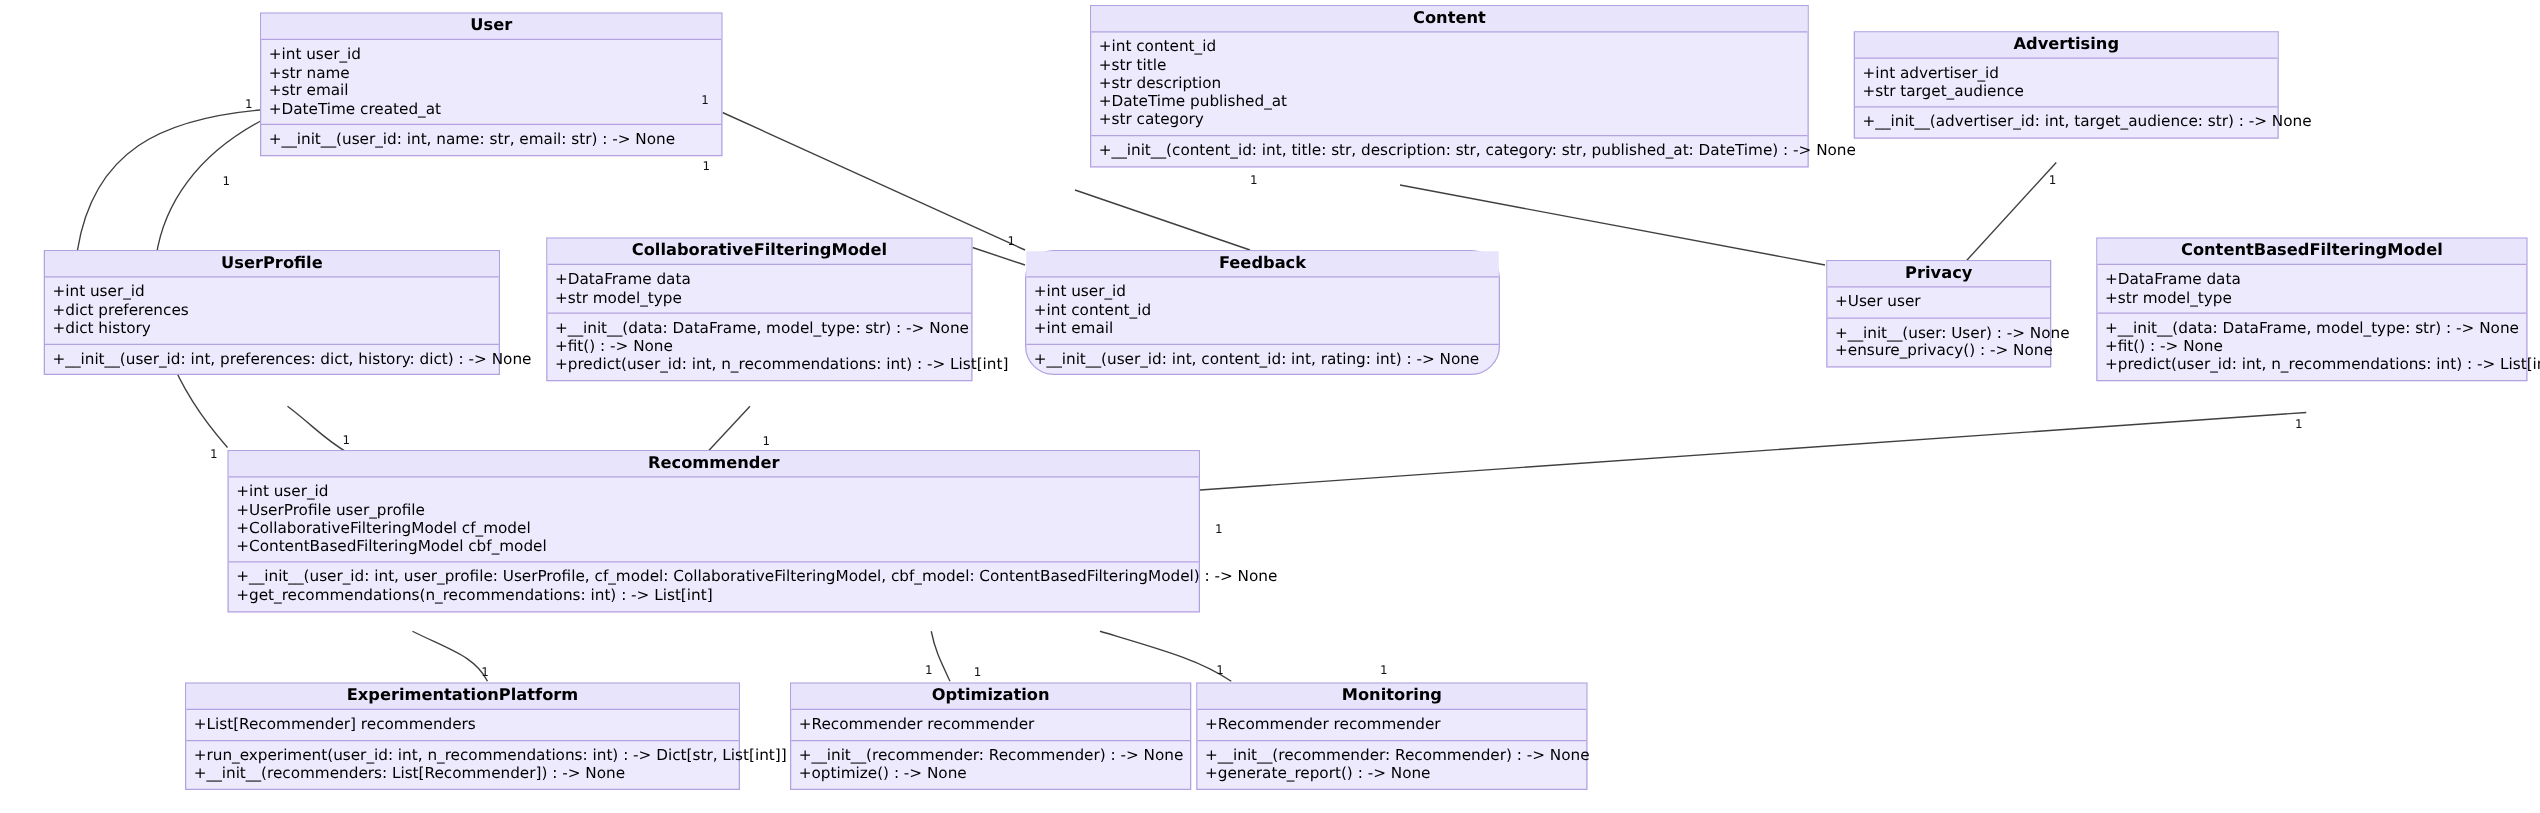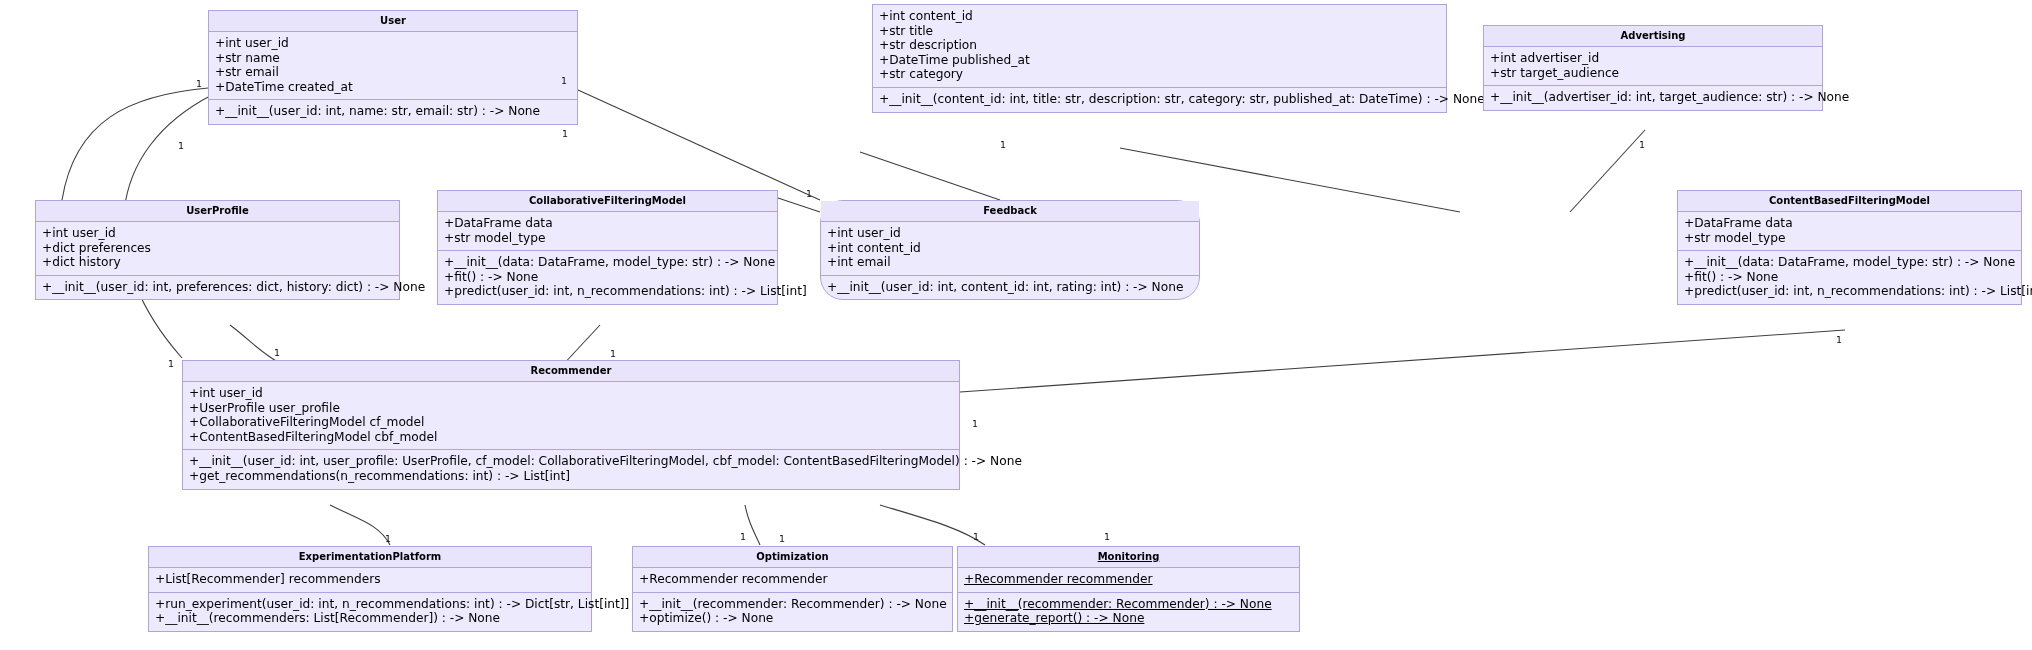--- a/index.html
+++ b/index.html
@@ -2,21 +2,21 @@
 <html><head>
 <meta charset="utf-8">
 <style>
   html,body{margin:0;padding:0;background:#ffffff;}
   #canvas{position:relative;width:2032px;height:650px;overflow:hidden;
     font-family:"DejaVu Sans","Liberation Sans",sans-serif;background:#ffffff;}
   .edges{position:absolute;left:0;top:0;width:2032px;height:650px;pointer-events:none;}
   .node{position:absolute;box-sizing:border-box;border:1px solid #b3a2e0;
     background:#edeafd;}
   .node .title{box-sizing:border-box;background:#e8e4fb;border-bottom:1px solid #b3a2e0;
-    text-align:center;font-weight:bold;font-size:10px;color:#000;
+    text-align:center;font-weight:bold;font-size:13px;color:#000;
     line-height:20px;height:21px;white-space:nowrap;overflow:hidden;}
   .node .sect{box-sizing:border-box;padding:4px 6px 5px 6px;}
   .node .sect.attrs{border-bottom:1px solid #b3a2e0;}
   .node .row{font-size:12.2px;color:#000;line-height:14.6px;white-space:nowrap;}
   .mult{position:absolute;font-size:9.5px;color:#111;
     font-family:"DejaVu Sans","Liberation Sans",sans-serif;}
 </style>
 </head>
 <body>
 
@@ -60,20 +60,21 @@
       <div class="row">+str name</div>
       <div class="row">+str email</div>
       <div class="row">+DateTime created_at</div>
     </div>
     <div class="sect methods">
       <div class="row">+__init__(user_id: int, name: str, email: str) : -&gt; None</div>
     </div>
   </div>
 
   <div class="node" style="left:872px;top:4px;width:575px;">
+    <div class="title">Content</div>
     <div class="sect attrs">
       <div class="row">+int content_id</div>
       <div class="row">+str title</div>
       <div class="row">+str description</div>
       <div class="row">+DateTime published_at</div>
       <div class="row">+str category</div>
     </div>
     <div class="sect methods">
       <div class="row">+__init__(content_id: int, title: str, description: str, category: str, published_at: DateTime) : -&gt; None</div>
     </div>
@@ -120,20 +121,30 @@
     <div class="sect attrs">
       <div class="row">+int user_id</div>
       <div class="row">+int content_id</div>
       <div class="row">+int email</div>
     </div>
     <div class="sect methods">
       <div class="row">+__init__(user_id: int, content_id: int, rating: int) : -&gt; None</div>
     </div>
   </div>
 
+  <div class="node" style="left:1461px;top:208px;width:180px;">
+    <div class="title">Privacy</div>
+    <div class="sect attrs">
+      <div class="row">+User user</div>
+    </div>
+    <div class="sect methods">
+      <div class="row">+__init__(user: User) : -&gt; None</div>
+      <div class="row">+ensure_privacy() : -&gt; None</div>
+    </div>
+  </div>
 
   <div class="node" style="left:1677px;top:190px;width:345px;">
     <div class="title">ContentBasedFilteringModel</div>
     <div class="sect attrs">
       <div class="row">+DataFrame data</div>
       <div class="row">+str model_type</div>
     </div>
     <div class="sect methods">
       <div class="row">+__init__(data: DataFrame, model_type: str) : -&gt; None</div>
       <div class="row">+fit() : -&gt; None</div>
@@ -170,21 +181,21 @@
     <div class="title">Optimization</div>
     <div class="sect attrs">
       <div class="row">+Recommender recommender</div>
     </div>
     <div class="sect methods">
       <div class="row">+__init__(recommender: Recommender) : -&gt; None</div>
       <div class="row">+optimize() : -&gt; None</div>
     </div>
   </div>
 
-  <div class="node" style="left:957px;top:546px;width:343px;text-decoration:underline;">
+  <div class="node" style="left:957px;top:546px;width:313px;">
     <div class="title">Monitoring</div>
     <div class="sect attrs">
       <div class="row">+Recommender recommender</div>
     </div>
     <div class="sect methods">
       <div class="row">+__init__(recommender: Recommender) : -&gt; None</div>
       <div class="row">+generate_report() : -&gt; None</div>
     </div>
   </div>
 

